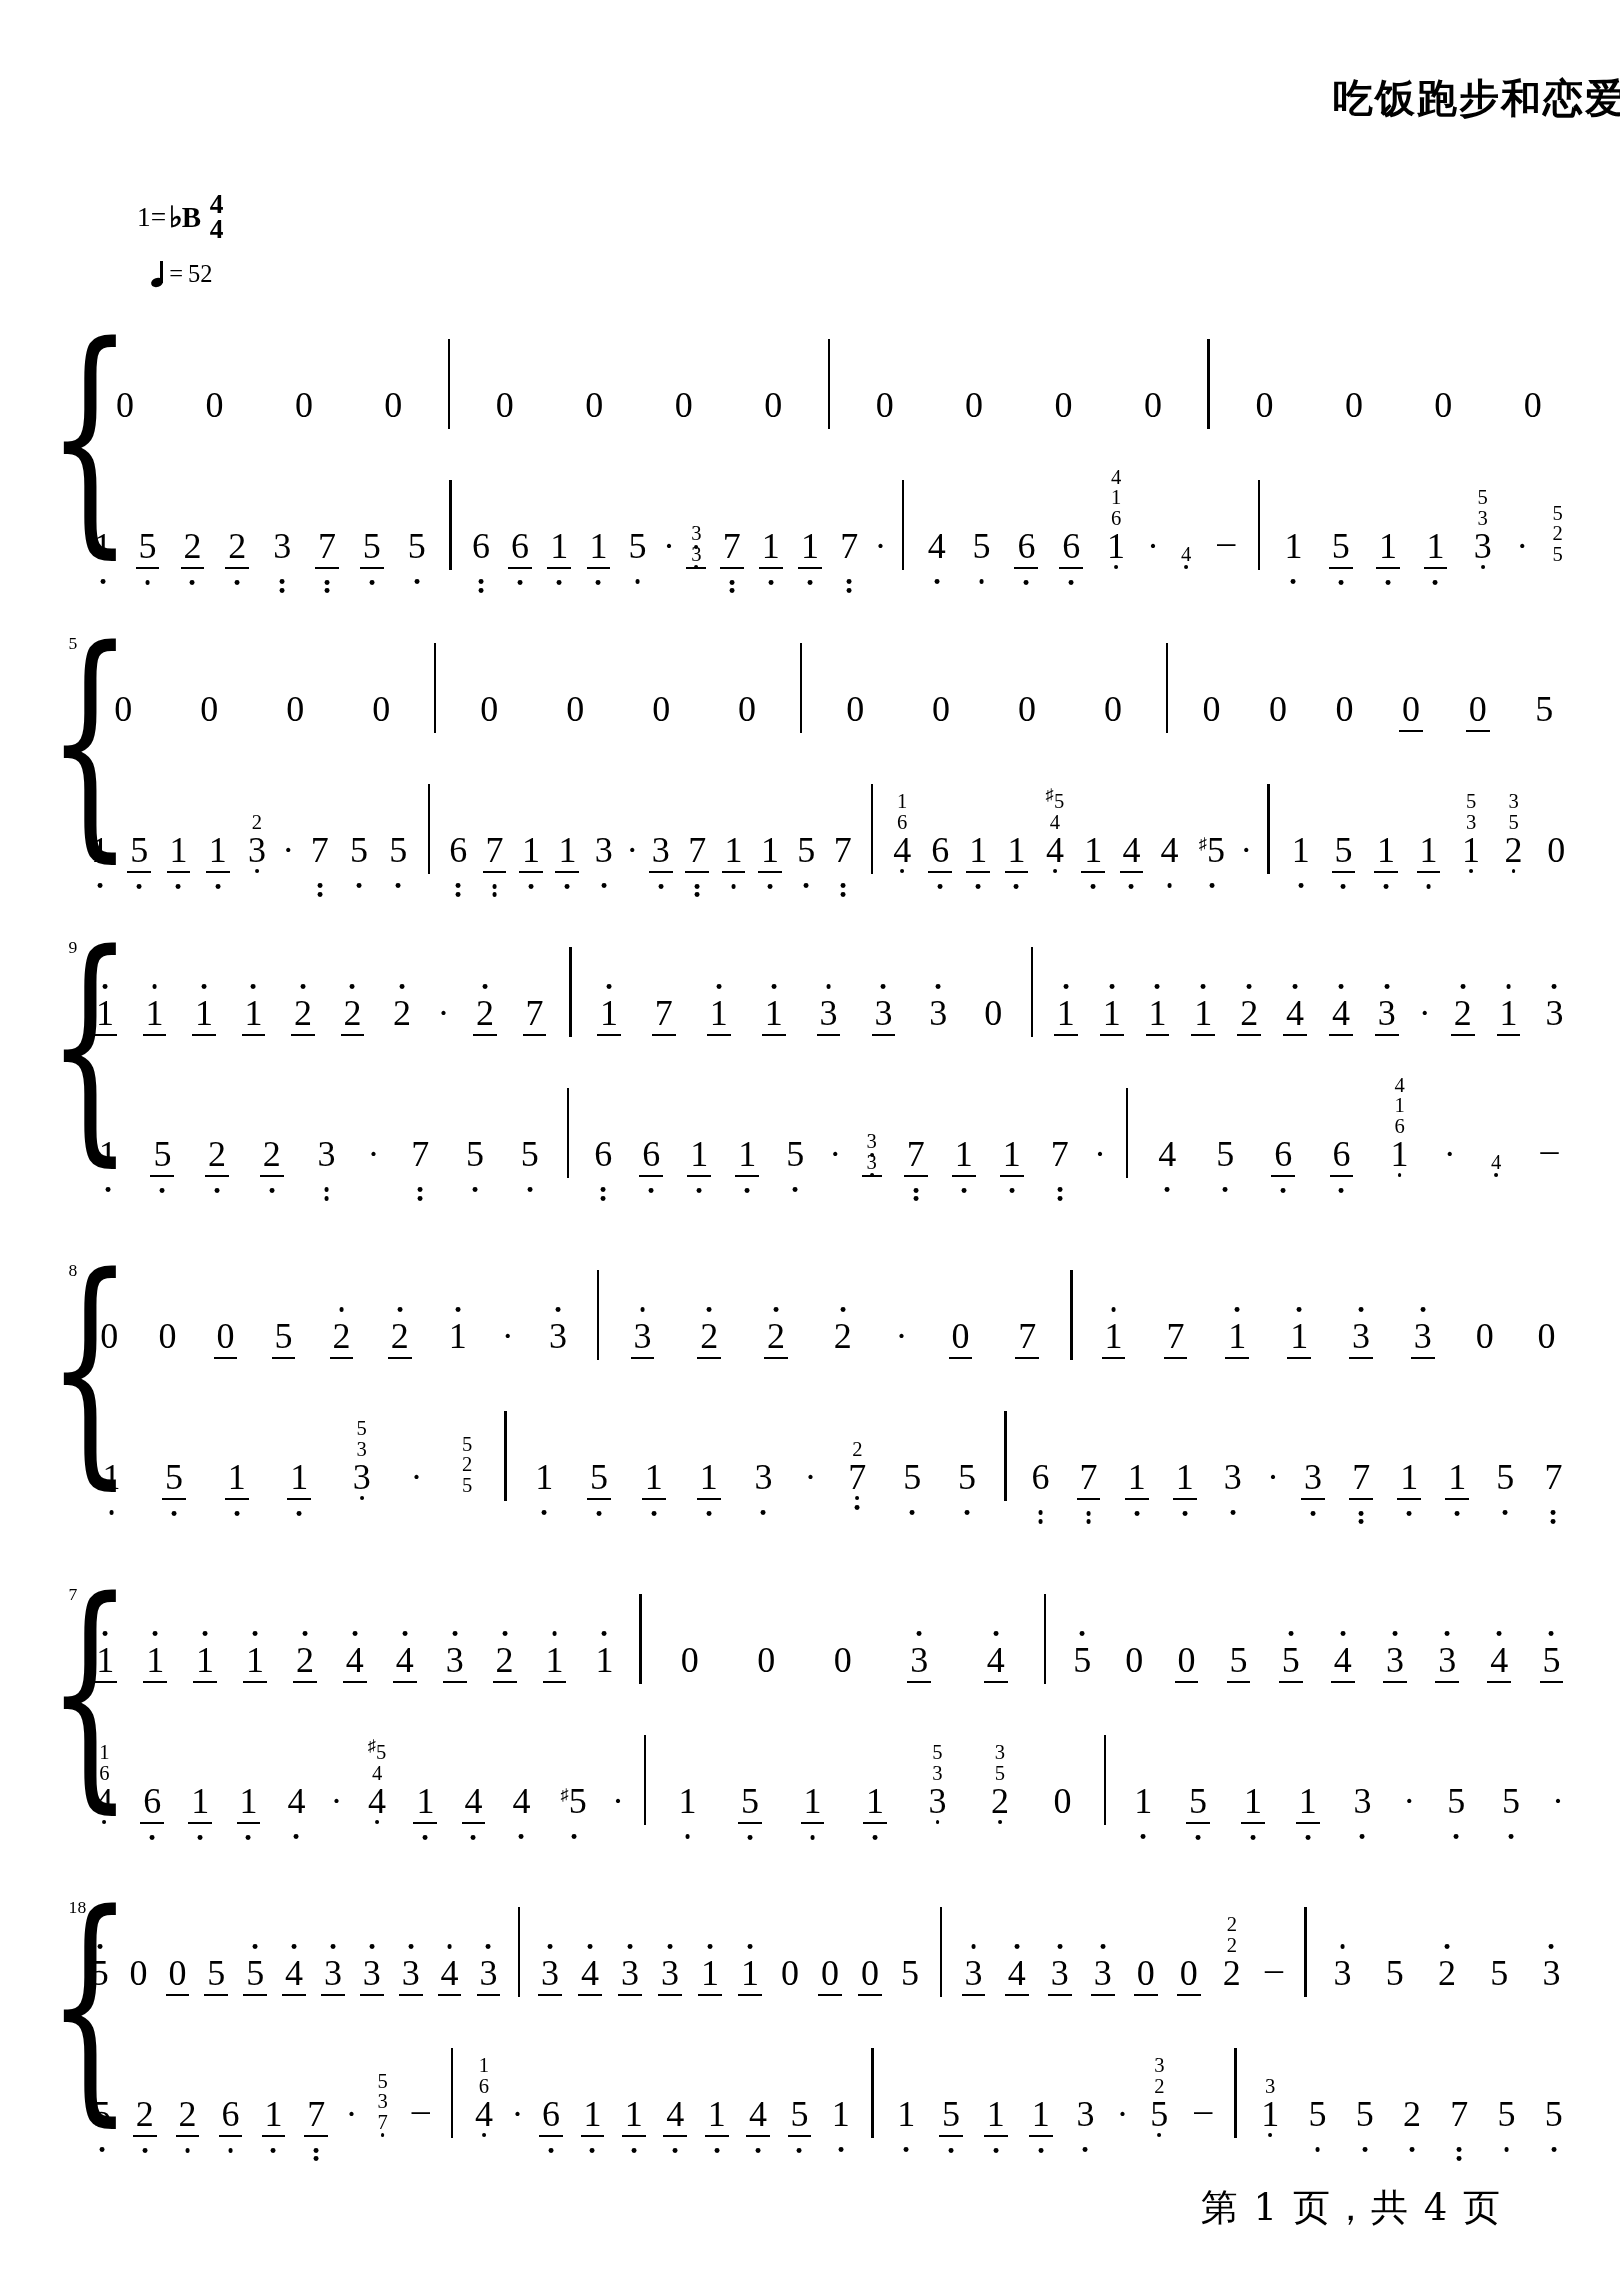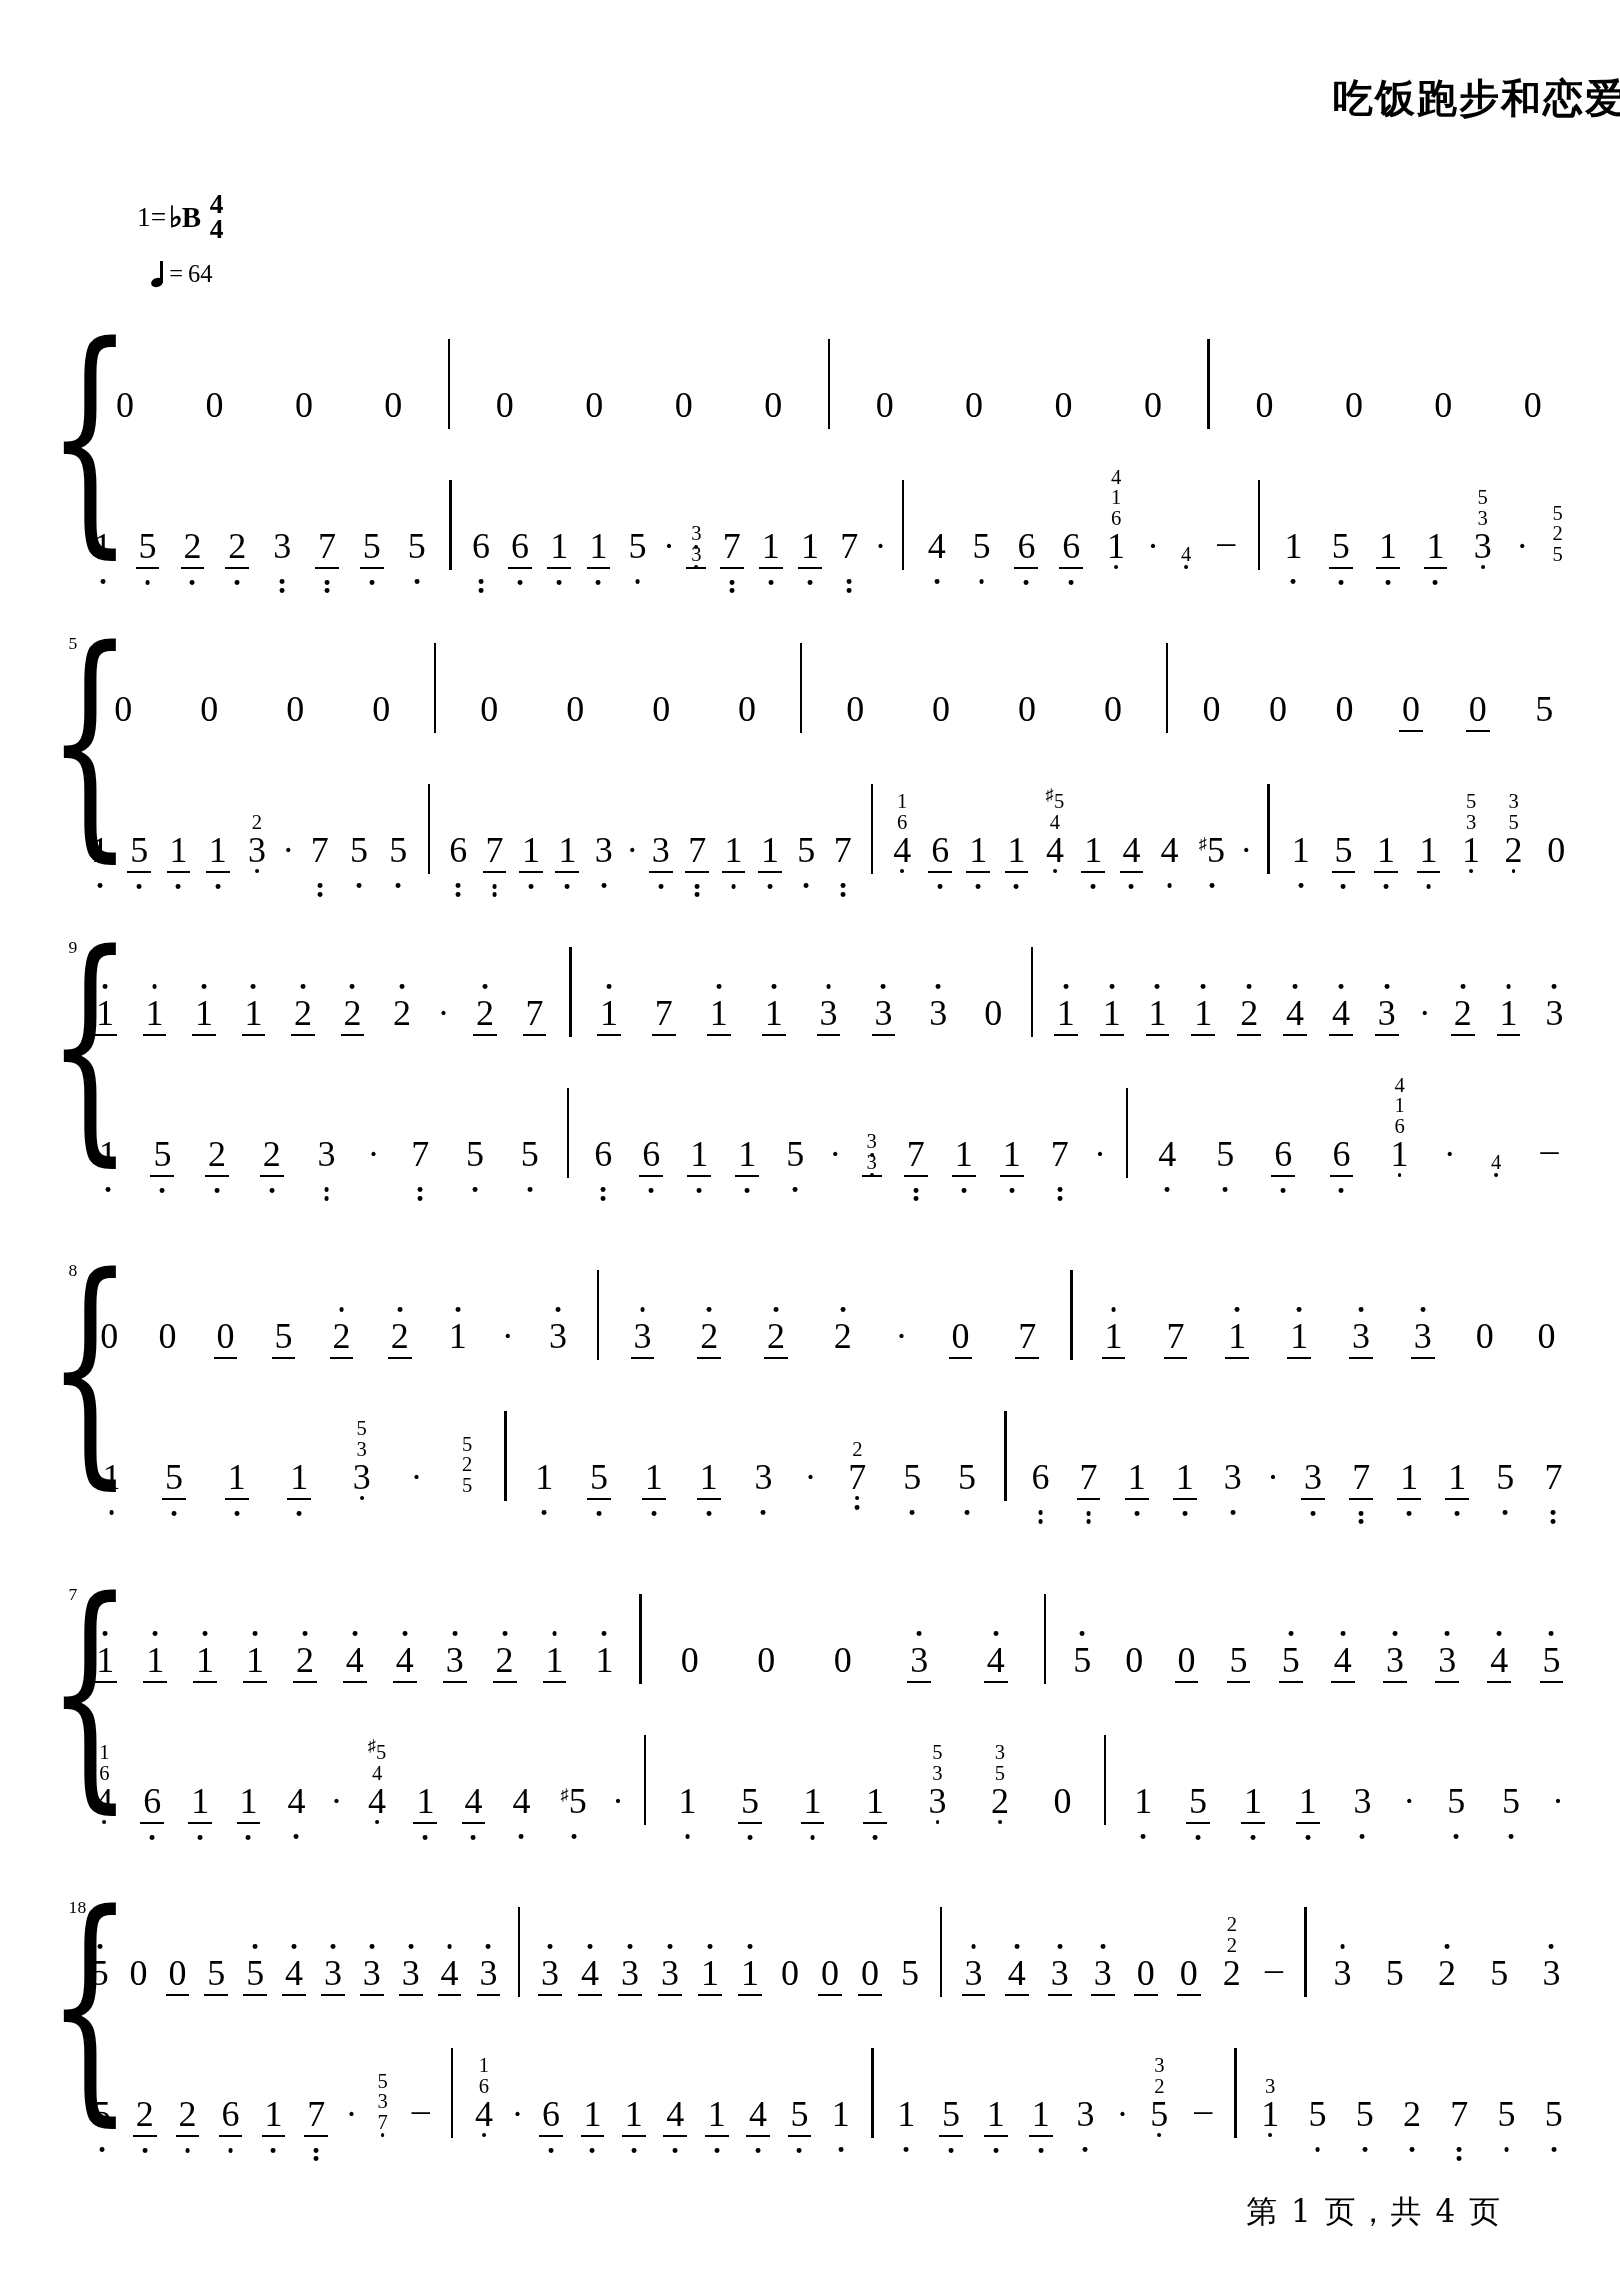--- a/index.html
+++ b/index.html
@@ -235,21 +235,21 @@
   .sharp {
     font-size: 16.7px;
     vertical-align: super;
   }
   
   .footer {
     position: absolute;
     bottom: 57px;
     right: 118px;
     font-family: "DejaVu Serif", serif;
-    font-size: 31px;
+    font-size: 37px;
     letter-spacing: 2px;
   }
 </style>
 </head>
 <body>
 
 <div class="page">
 
   <div class="title">吃饭跑步和恋爱</div>
 
@@ -258,21 +258,21 @@
       <span class="keyeq">1=</span>
       <span class="keyname">♭B</span>
       <span class="meter">
         <span>4</span>
         <span>4</span>
       </span>
     </div>
     <div class="tempo">
       <span class="qnote"></span>
       <span>=</span>
-      <span>64</span>
+      <span>52</span>
     </div>
   </div>
 
   <div class="system" style="top:333px;">
     <div class="brace">{</div>
 
     <div class="staff upper">
       <div class="measure">
         <span class="n">0</span>
         <span class="n">0</span>

